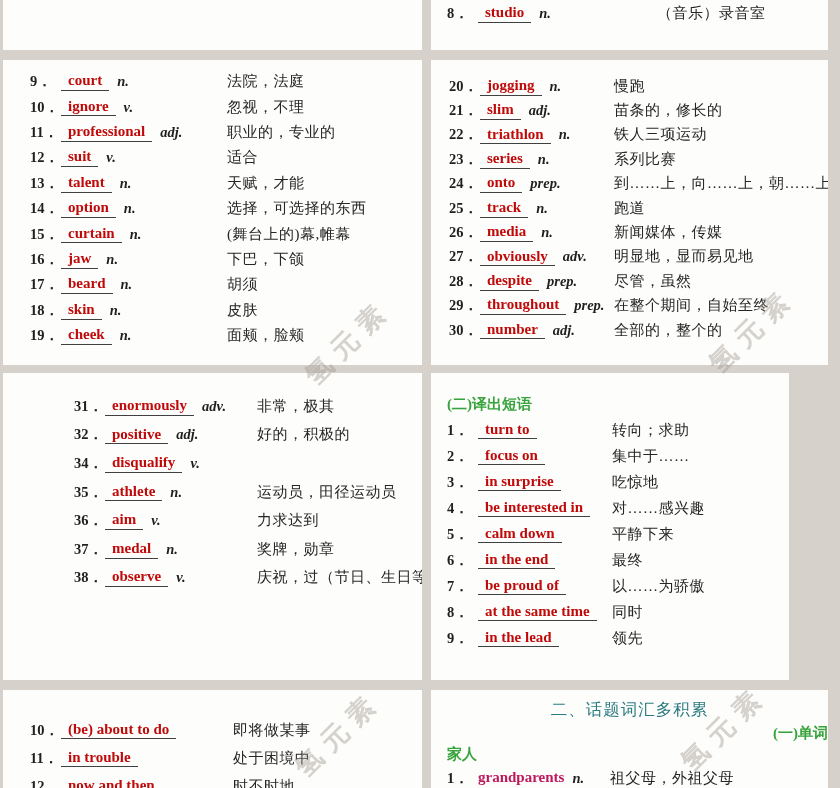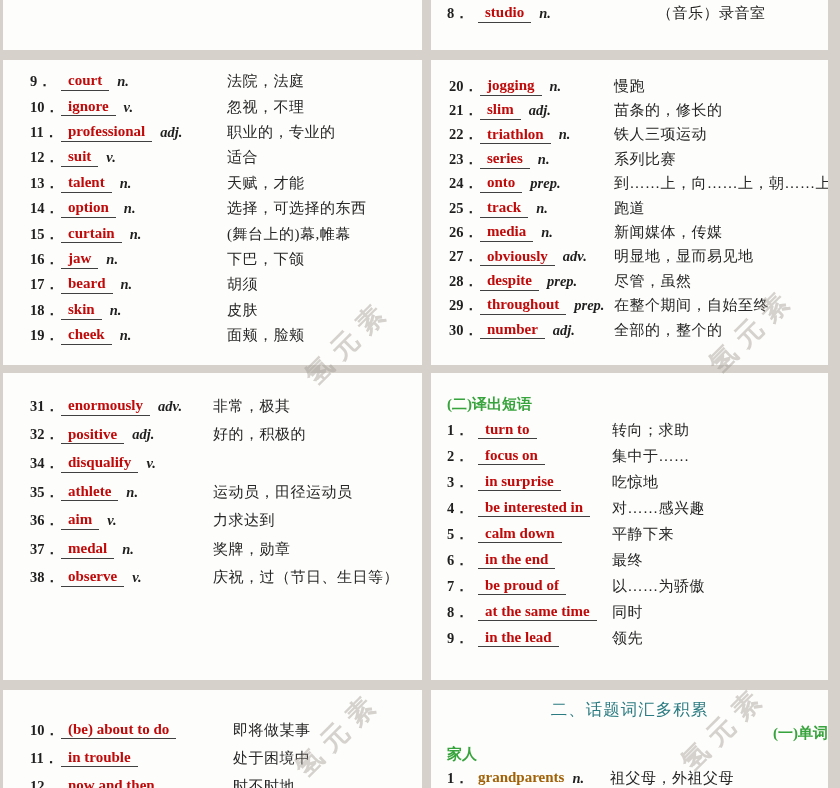--- a/index.html
+++ b/index.html
@@ -13,21 +13,21 @@
     background:#d6d2cb;overflow:hidden;
   }
   .panel{
     position:absolute;background:#fdfdfb;overflow:hidden;
   }
   #p-top-left   {left:3px;  top:0;    width:419px;height:50px;}
   #p-top-right  {left:431px;top:0;    width:397px;height:50px;}
   #p-mid-left   {left:3px;  top:60px; width:419px;height:305px;}
   #p-mid-right  {left:431px;top:60px; width:397px;height:305px;}
   #p-low-left   {left:3px;  top:373px;width:419px;height:307px;}
-  #p-low-right  {left:431px;top:373px;width:397px;height:307px;}
+  #p-low-right  {left:431px;top:373px;width:358px;height:307px;}
   #p-bot-left   {left:3px;  top:690px;width:419px;height:98px;}
   #p-bot-right  {left:431px;top:690px;width:397px;height:98px;}
 
   .entries{display:block;}
   .entry{
     position:relative;display:flex;align-items:center;
     height:var(--row-h,26px);
     padding-left:var(--num-pad,27px);
     white-space:nowrap;
   }
@@ -35,21 +35,21 @@
     display:inline-block;min-width:31px;
     font-weight:bold;font-size:14.5px;color:#1f1f1f;
   }
   .word{
     display:inline-block;
     color:#c00a0a;font-weight:bold;font-size:15px;line-height:1.05;
     border-bottom:1px solid #404040;
     padding:1px 7px 1px 7px;
   }
   .word.plain{
-    color:#a16207;border-bottom:none;padding:0;
+    color:#be185d;border-bottom:none;padding:0;
   }
   .pos{
     font-style:italic;font-weight:bold;font-size:14.5px;
     color:#1f1f1f;margin-left:8px;
   }
   .meaning{
     position:absolute;left:var(--meaning-left,183px);
     font-size:15px;color:#262626;letter-spacing:0.5px;
   }
 
@@ -258,21 +258,21 @@
         <div class="entry">
           <span class="num">30．</span>
           <span class="word">number</span>
           <span class="pos">adj.</span>
           <span class="meaning">全部的，整个的</span>
         </div>
       </div>
   </section>
 
   <section class="panel" id="p-low-left">
-    <div class="entries" style="--row-h:28.6px; --num-pad:27px; --meaning-left:210px; padding-top:19px;">
+    <div class="entries" style="--row-h:28.6px; --num-pad:27px; --meaning-left:210px; padding-top:19px;margin-left:44px;">
 
         <div class="entry">
           <span class="num">31．</span>
           <span class="word">enormously</span>
           <span class="pos">adv.</span>
           <span class="meaning">非常，极其</span>
         </div>
 
         <div class="entry">
           <span class="num">32．</span>

